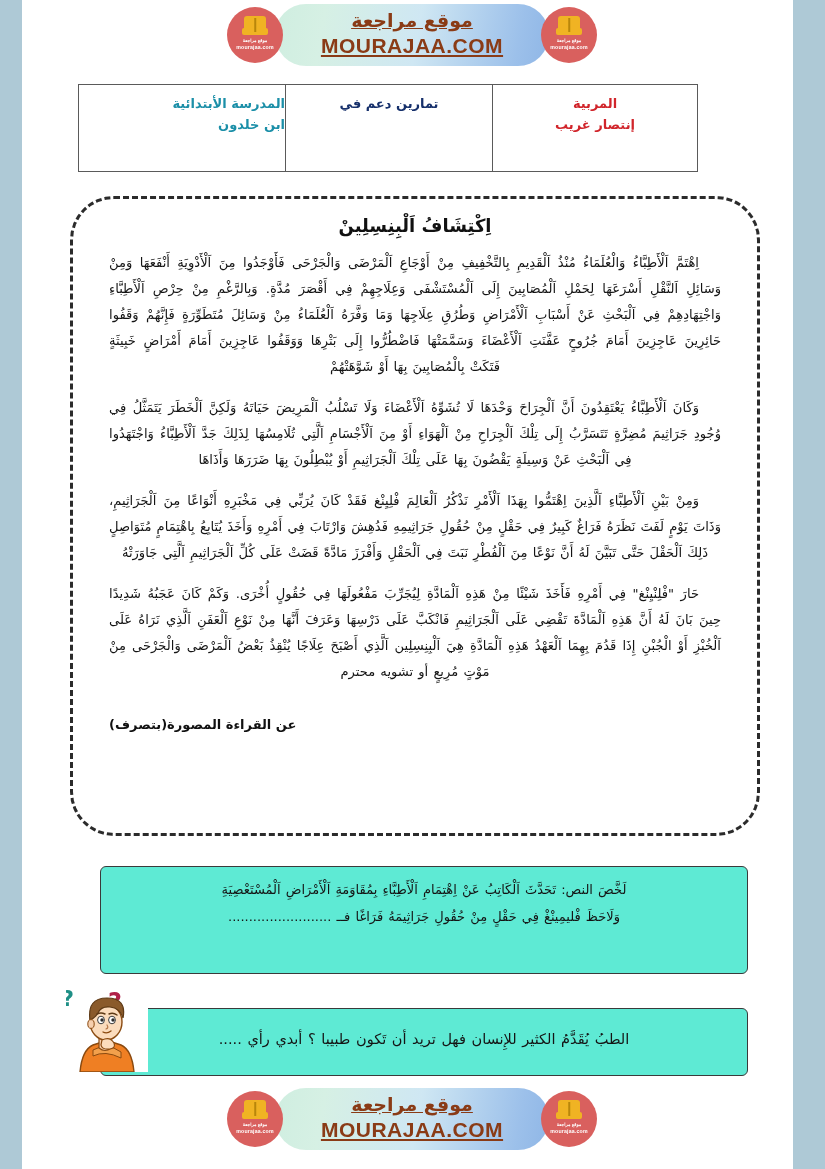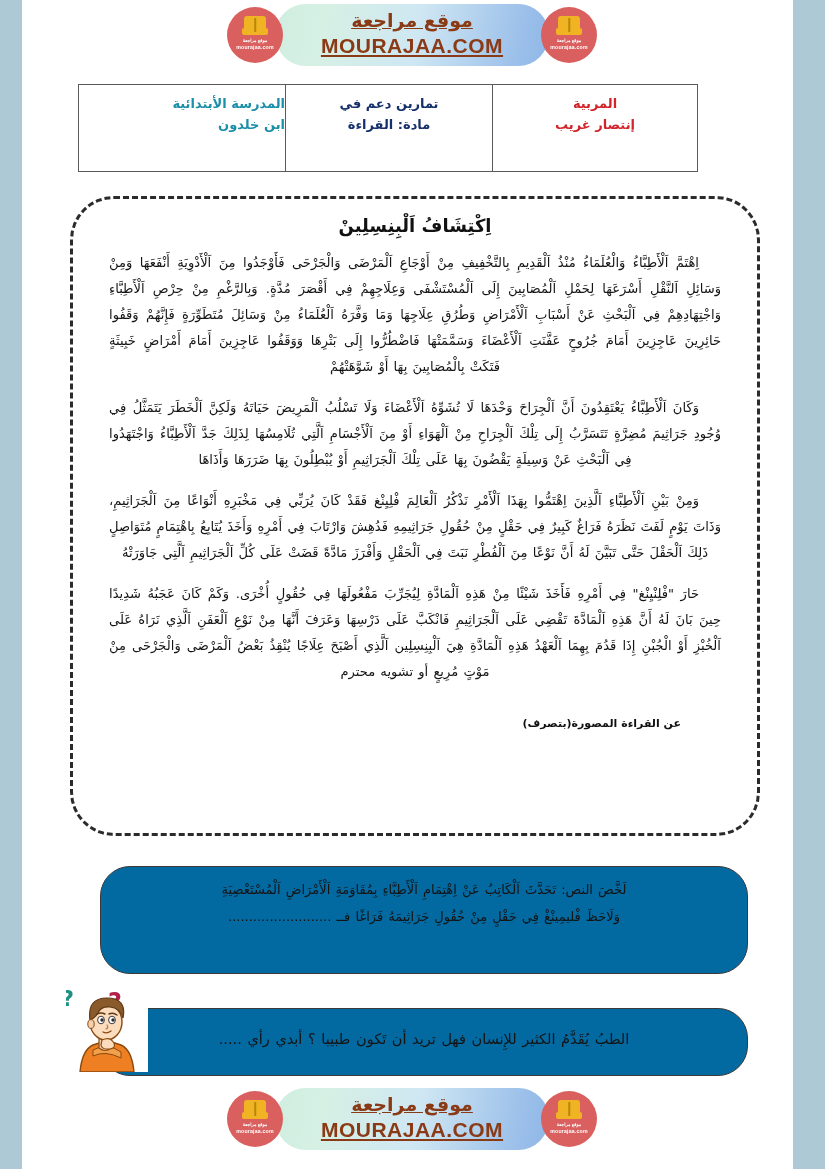--- a/index.html
+++ b/index.html
@@ -175,36 +175,36 @@
     line-height: 26px;
     color: #141414;
     text-align: justify;
     text-align-last: center;
     margin: 8px 0 15px 0;
     text-indent: 22px;
     word-spacing: 1px;
   }
   .para:last-of-type { margin-bottom: 6px; }
   .source {
-    text-align: right;
+    text-align: left;
     font-family: "DejaVu Sans", sans-serif;
-    font-size: 11px;
+    font-size: 13px;
     font-weight: bold;
     color: #111;
     margin-top: 32px;
     padding-right: 40px;
   }
 
   
   .ex-box {
     position: absolute;
     border: 1.6px solid #3a3a3a;
-    border-radius: 30px;
-    box-sizing: border-box;
-    background: #0369a1;
+    border-radius: 6px;
+    box-sizing: border-box;
+    background: #5eead4;
   }
   .ex-box.one {
     left: 78px;
     top: 866px;
     width: 648px;
     height: 108px;
     padding: 9px 22px 0 22px;
   }
   .ex-box.two {
     left: 78px;
@@ -278,21 +278,20 @@
     </div>
   </div>
 
   <div class="info-table">
     <div class="info-cell c-teacher">
       <div>المربية</div>
       <div>إنتصار غريب</div>
     </div>
     <div class="info-cell c-subject">
       <div>تمارين دعم في</div>
-      <div>مادة: القراءة</div>
     </div>
     <div class="info-cell c-school">
       <div>المدرسة الأبتدائية</div>
       <div>ابن خلدون</div>
     </div>
   </div>
 
   <div class="text-box">
     <div class="text-title">اِكْتِشَافُ اَلْبِنِسِلِينْ</div>
     <p class="para">اِهْتَمَّ اَلْأَطِبَّاءُ وَالْعُلَمَاءُ مُنْذُ اَلْقَدِيمِ بِالتَّخْفِيفِ مِنْ أَوْجَاعِ اَلْمَرْضَى وَالْجَرْحَى فَأَوْجَدُوا مِنَ اَلْأَدْوِيَةِ أَنْفَعَهَا وَمِنْ وَسَائِلِ اَلنَّقْلِ أَسْرَعَهَا لِحَمْلِ اَلْمُصَابِينَ إِلَى اَلْمُسْتَشْفَى وَعِلَاجِهِمْ فِي أَقْصَرَ مُدَّةٍ. وَبِالرَّغْمِ مِنْ حِرْصِ اَلْأَطِبَّاءِ وَاجْتِهَادِهِمْ فِي اَلْبَحْثِ عَنْ أَسْبَابِ اَلْأَمْرَاضِ وَطُرُقِ عِلَاجِهَا وَمَا وَفَّرَهُ اَلْعُلَمَاءُ مِنْ وَسَائِلَ مُتَطَوِّرَةٍ فَإِنَّهُمْ وَقَفُوا حَائِرِينَ عَاجِزِينَ أَمَامَ جُرُوحٍ عَفَّنَتِ اَلْأَعْضَاءَ وَسَمَّمَتْهَا فَاضْطُرُّوا إِلَى بَتْرِهَا وَوَقَفُوا عَاجِزِينَ أَمَامَ أَمْرَاضٍ خَبِيثَةٍ فَتَكَتْ بِالْمُصَابِينَ بِهَا أَوْ شَوَّهَتْهُمْ</p>

